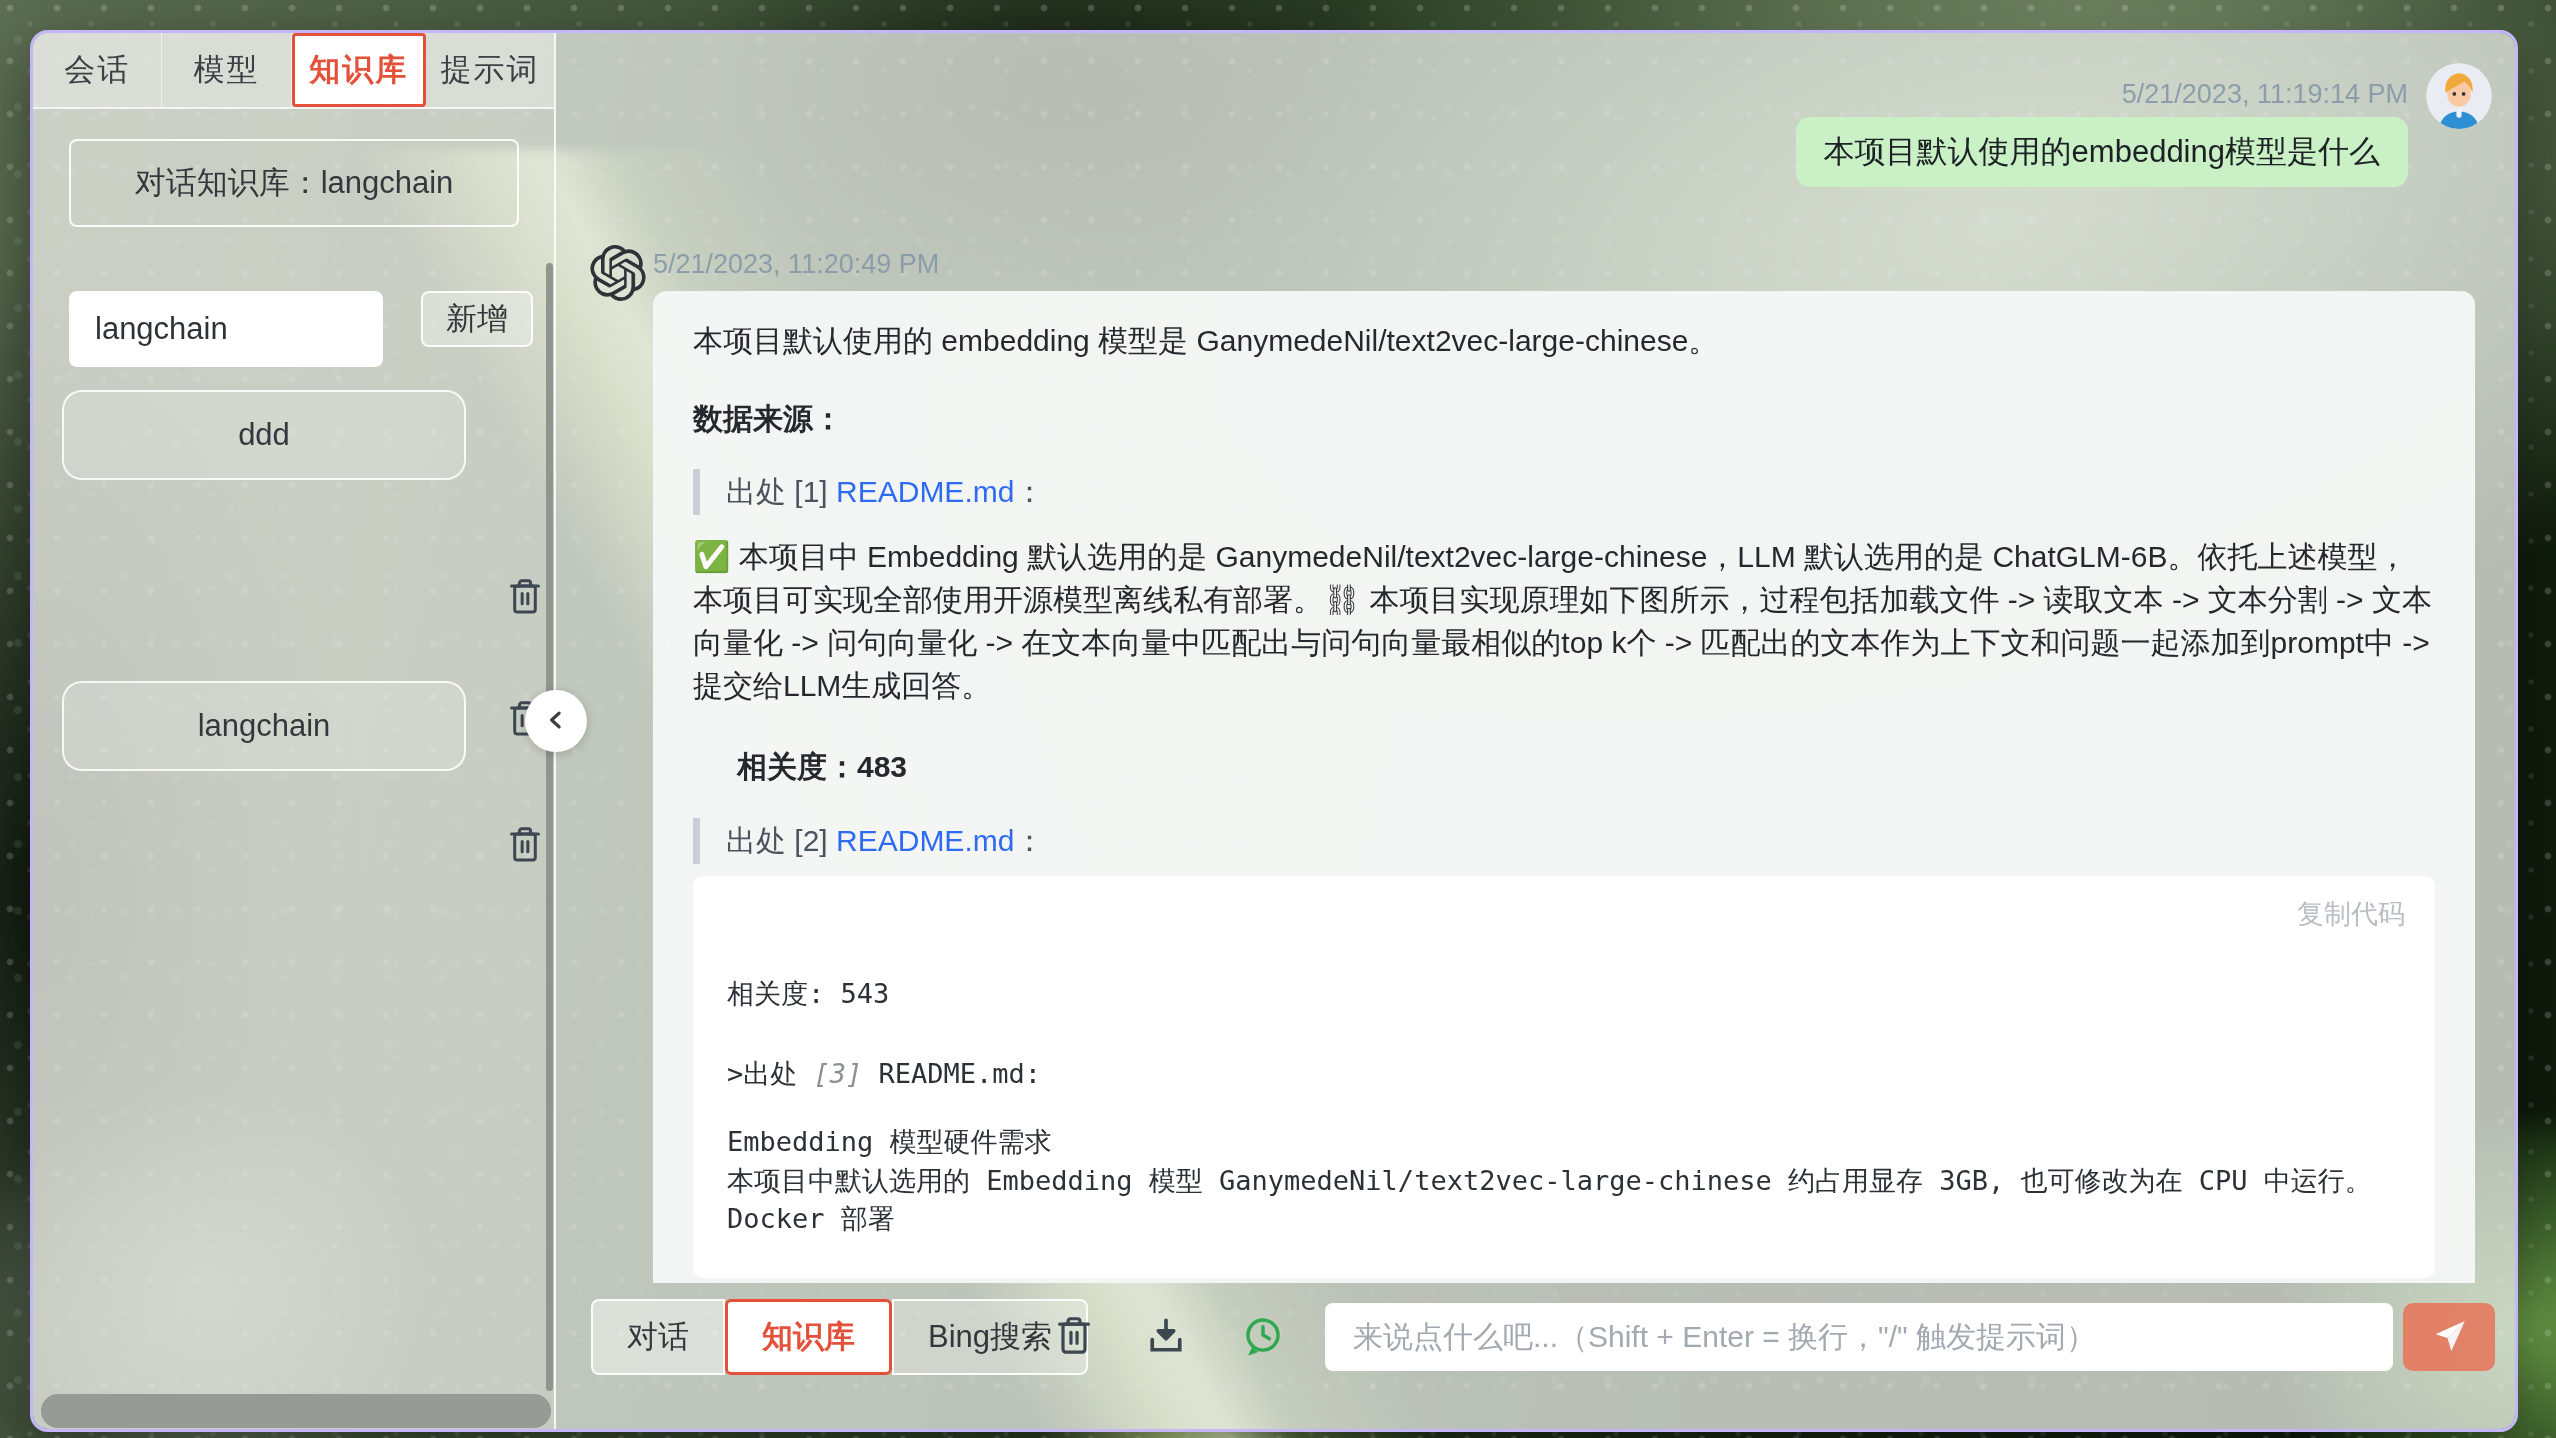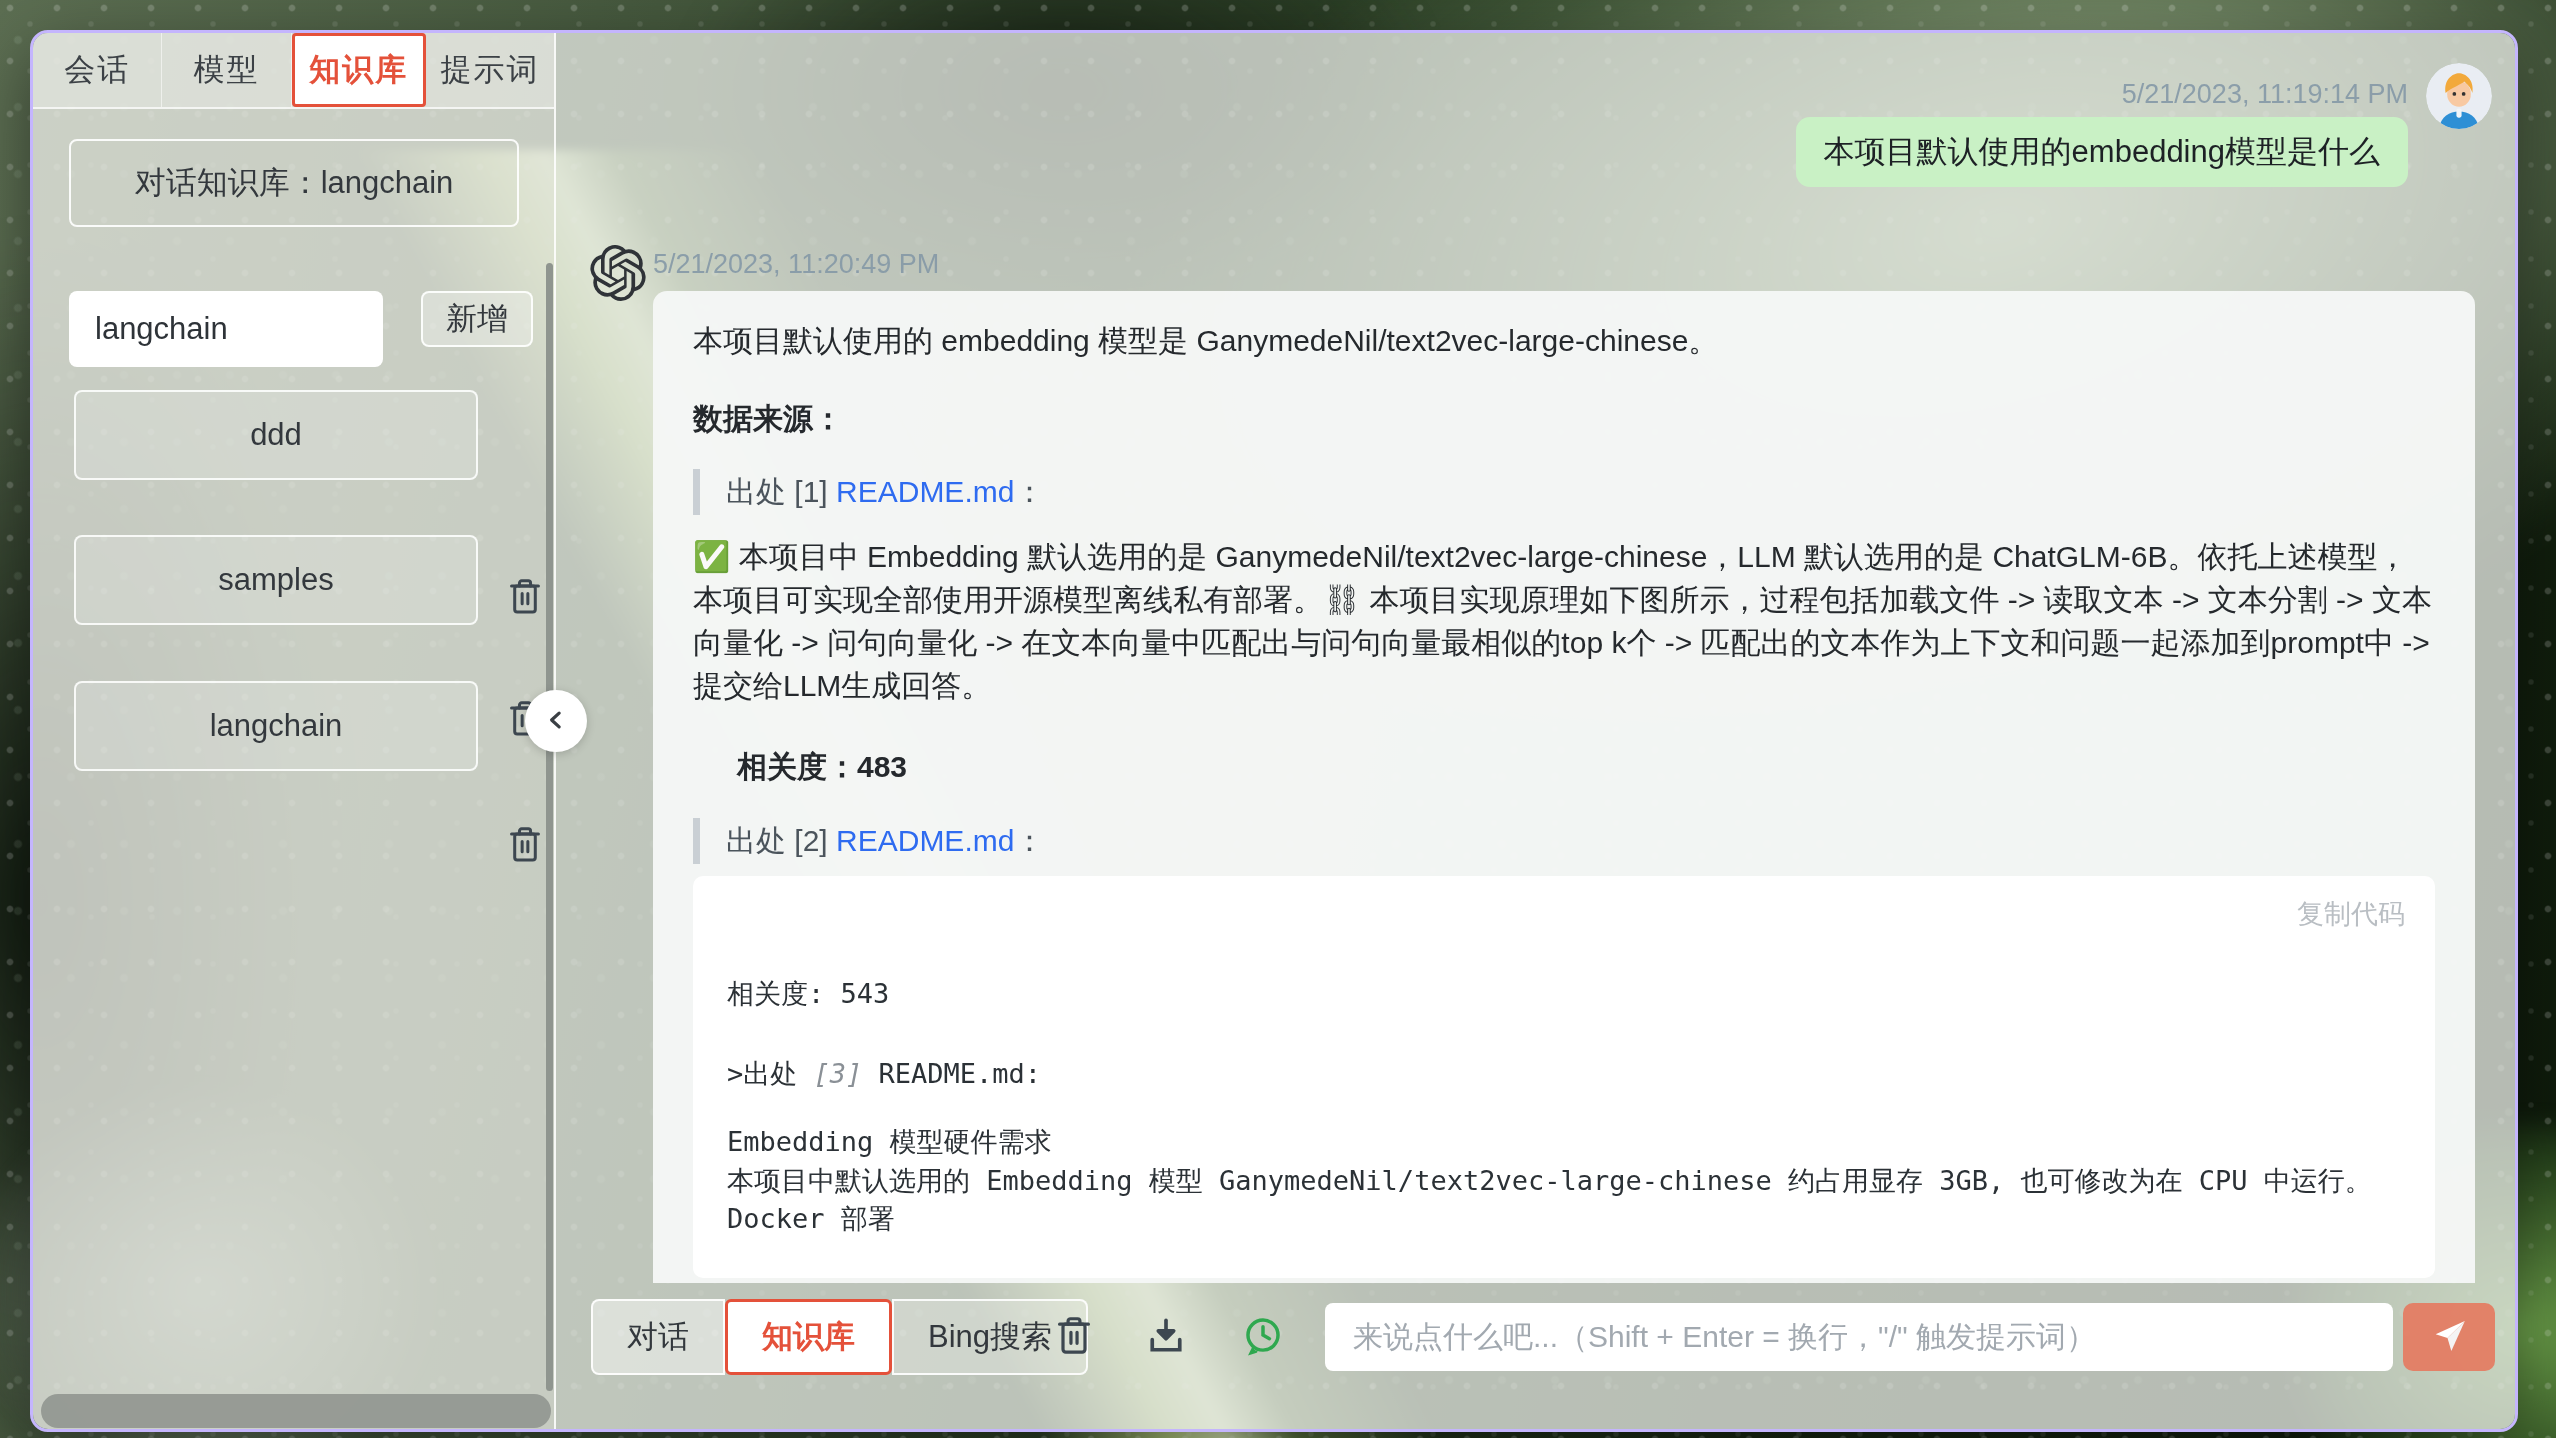--- a/index.html
+++ b/index.html
@@ -47,22 +47,22 @@
   .tab.active { background:#fff; border:3px solid #e4513a; border-radius:4px; color:#e4513a; font-weight:bold; }
   .kb-label { position:absolute; left:36px; top:106px; width:450px; height:88px;
     border:2px solid rgba(255,255,255,.9); border-radius:8px; display:flex; align-items:center; justify-content:center;
     font-size:31px; color:#33383d; }
   .kb-input { position:absolute; left:36px; top:258px; width:314px; height:76px; background:#fff;
     border:none; border-radius:8px; font-size:31px; color:#2e3338; padding:0 26px; outline:none;
     font-family:"Liberation Sans","DejaVu Sans",sans-serif; }
   .kb-add { position:absolute; left:388px; top:258px; width:112px; height:56px;
     background:rgba(240,242,238,.45); border:2px solid rgba(255,255,255,.9); border-radius:8px;
     font-size:31px; color:#33383d; cursor:pointer; font-family:inherit; }
-  .kb-item { position:absolute; left:41px; width:404px; height:90px;
-    border:2px solid rgba(255,255,255,.85); border-radius:8px; background:rgba(235,237,232,.28);
+  .kb-item { position:absolute; left:29px; width:404px; height:90px;
+    border:2px solid rgba(255,255,255,.85); border-radius:20px; background:rgba(235,237,232,.28);
     display:flex; align-items:center; justify-content:center; font-size:31px; color:#33383d; cursor:pointer; }
   .kb-item.i0 { top:357px; }
   .kb-item.i1 { top:502px; }
   .kb-item.i2 { top:648px; }
   .kb-trash { position:absolute; width:40px; height:44px; left:472px; background:none; border:none; cursor:pointer; color:#3d4750; }
   .kb-trash.t0 { top:543px; } .kb-trash.t1 { top:665px; } .kb-trash.t2 { top:791px; }
   .kb-trash svg { width:38px; height:42px; }
   .v-scrollbar { position:absolute; left:513px; top:230px; width:7px; height:1128px;
     background:#8f958f; border-radius:4px; }
   .h-scrollbar { position:absolute; left:8px; top:1361px; width:510px; height:34px;
@@ -150,21 +150,20 @@
       <div class="tab active">知识库</div>
       <div class="tab">提示词</div>
     </div>
 
     <div class="kb-label">对话知识库：langchain</div>
 
     <input class="kb-input" value="langchain" style="">
     <button class="kb-add">新增</button>
 
     <div class="kb-item i0">ddd</div>
-    <div class="kb-item i1">samples</div>
     <div class="kb-item i2">langchain</div>
 
     <button class="kb-trash t0" aria-label="delete">
       <span><svg viewBox="0 0 24 26" fill="none" stroke="currentColor" stroke-width="1.9" stroke-linecap="round">
         <path d="M3.5 6h17"></path>
             <path d="M8.5 6V4.2A1.4 1.4 0 0 1 9.9 2.8h4.2a1.4 1.4 0 0 1 1.4 1.4V6"></path>
         <rect x="5.5" y="6" width="13" height="16.5" rx="1.6"></rect>
             <path d="M10.2 10.8v6.5M13.8 10.8v6.5"></path>
           </svg></span>
     </button>

